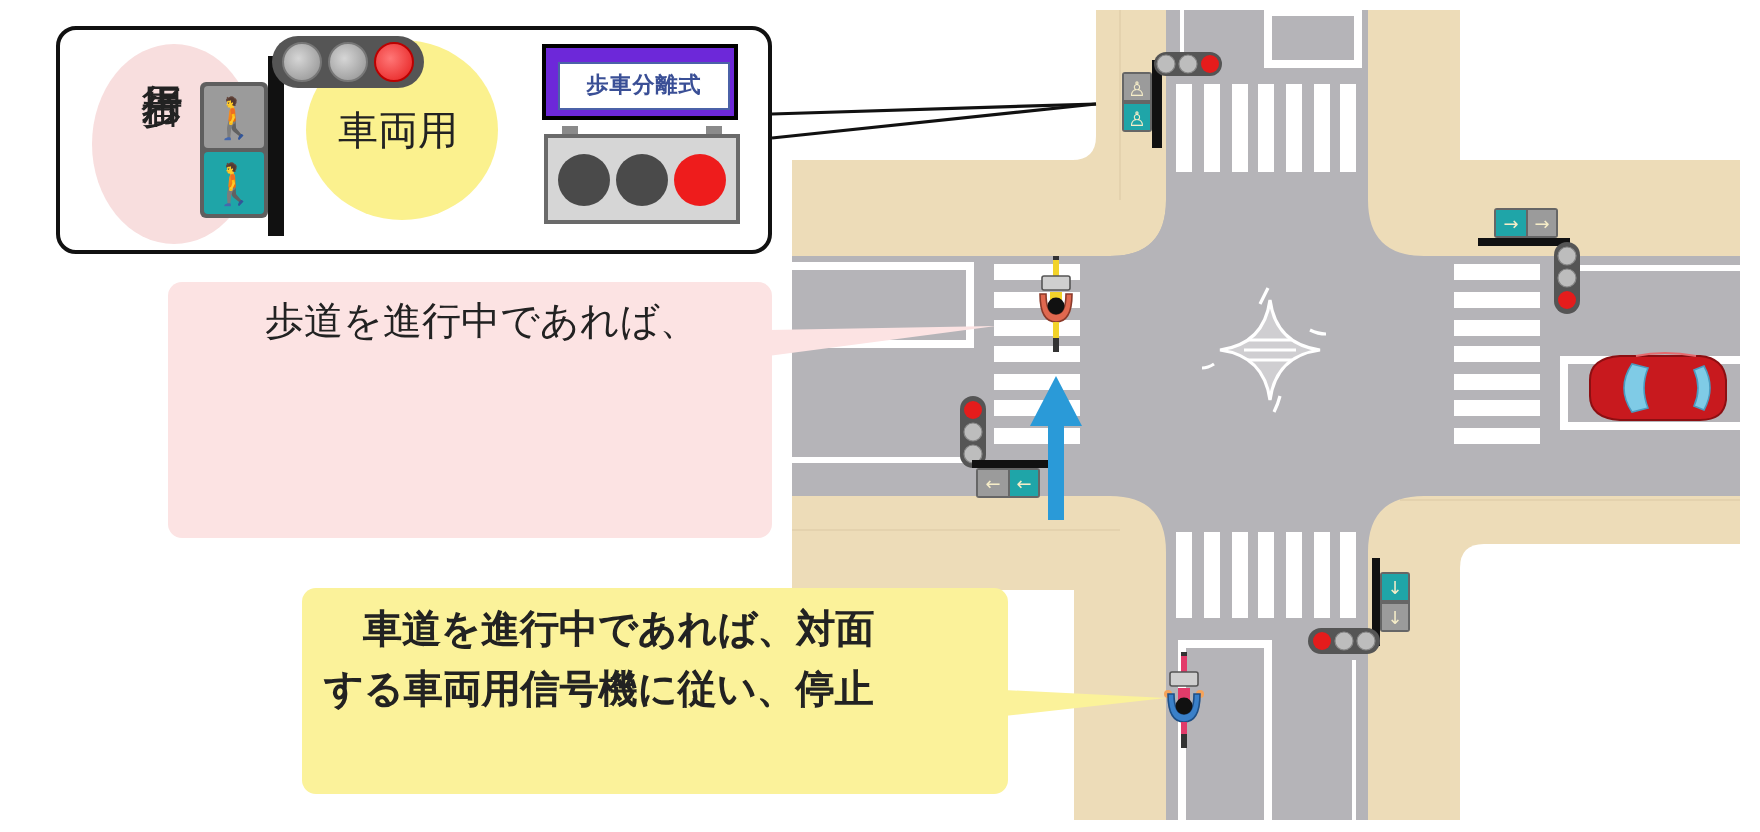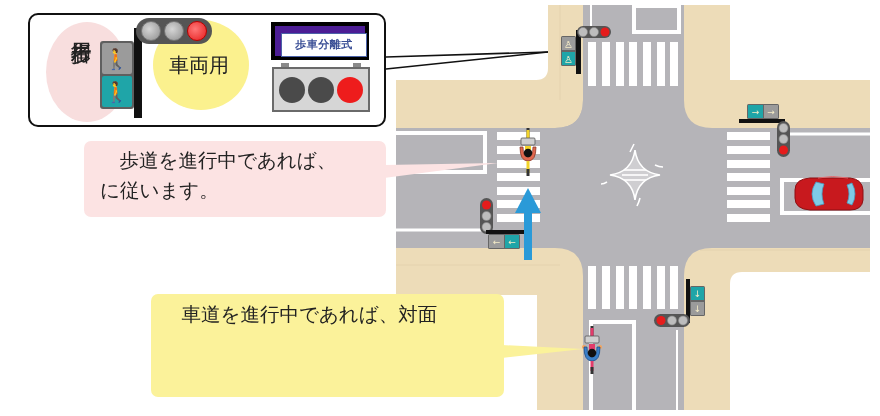--- a/index.html
+++ b/index.html
@@ -46,43 +46,43 @@
     background: #555; border-radius: 13px; display: flex; align-items: center; justify-content: space-around; padding: 0 3px;
   }
   .bulb { border-radius: 50%; }
   .bulb-grey { background: radial-gradient(circle at 40% 40%, #d6d6d6, #8e8e8e); border: 1px solid #777; }
   .bulb-red { background: radial-gradient(circle at 40% 40%, #ff7777, #e51c1c); border: 1px solid #b00; }
   .bulb-dark { background: #4a4a4a; }
   .bulb-bright-red { background: #EE1C1C; }
 
   .sep-sign {
     position: absolute; left: 271px; top: 22px; width: 98px; height: 38px;
-    background: #4c1d95; border: 4px solid #000000;
+    background: #6d28d9; border: 2px solid #000000;
   }
   .sep-sign-inner {
     position: absolute; left: 6px; top: 7px; width: 86px; height: 24px;
     border: 1.5px solid #4B62A8; background: #fff;
     font-size: 11px; font-weight: bold; color: #3A4F96; text-align: center; line-height: 22px; letter-spacing: 0.5px;
   }
   .sep-signal {
     position: absolute; left: 272px; top: 67px; width: 98px; height: 45px;
     background: #D6D6D6; border: 2px solid #6a6a6a; display: flex; align-items: center; justify-content: space-around; padding: 0 3px;
   }
   .sep-tab { position: absolute; top: 63px; width: 8px; height: 6px; background: #8a8a8a; }
 
   
   .bubble-pink {
-    position: absolute; left: 84px; top: 141px; width: 302px; height: 76px;
+    position: absolute; left: 84px; top: 141px; width: 302px; height: 128px;
     background: #FCE3E3; border-radius: 7px;
-    font-size: 19.5px; line-height: 30px; color: #222; padding: 5px 10px 0 16px;
+    font-size: 19.5px; line-height: 30px; color: #222; padding: 5px 10px 0 29px;
   }
   .bubble-yellow {
     position: absolute; left: 151px; top: 294px; width: 353px; height: 103px;
     background: #FBF29A; border-radius: 7px;
-    font-size: 19.5px; line-height: 30px; color: #222; padding: 6px 10px 0 11px;
+    font-size: 19.5px; line-height: 30px; color: #222; padding: 6px 10px 0 11px; font-weight: bold;
   }
   .bubble-line { display: block; white-space: nowrap; }
 </style>
 </head>
 <body>
 
 <svg id="scene" viewBox="0 0 880 416" xmlns="http://www.w3.org/2000/svg">
 
   <g>
     <rect x="396" y="80" width="474" height="215" fill="#EDDCB8"></rect>
@@ -299,18 +299,18 @@
 <div class="sep-tab" style="left:281px;"></div>
 <div class="sep-tab" style="left:353px;"></div>
 <div class="sep-signal">
   <span class="bulb bulb-dark" style="width:26px;height:26px;"></span>
   <span class="bulb bulb-dark" style="width:26px;height:26px;"></span>
   <span class="bulb bulb-bright-red" style="width:26px;height:26px;"></span>
 </div>
 
 <div class="bubble-pink">
   <span class="bubble-line">　歩道を進行中であれば、</span>
-  <span class="bubble-line">に従います。</span>
 </div>
 
 <div class="bubble-yellow">
   <span class="bubble-line">　車道を進行中であれば、対面</span>
+  <span class="bubble-line">する車両用信号機に従い、停止</span>
 </div>
 
 </body></html>

